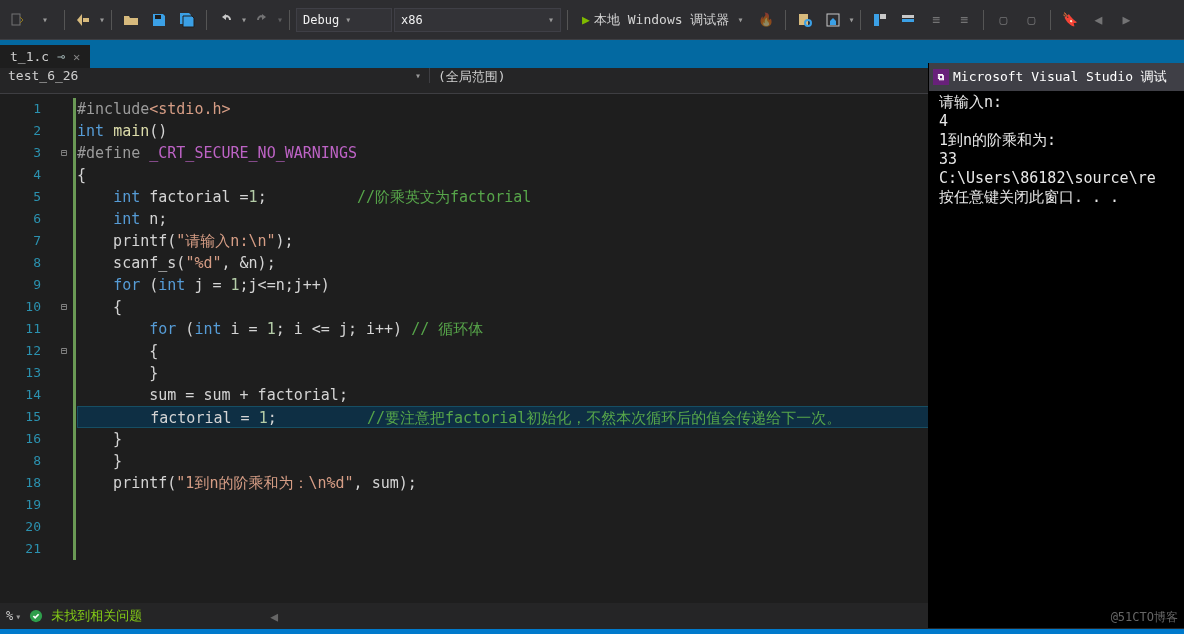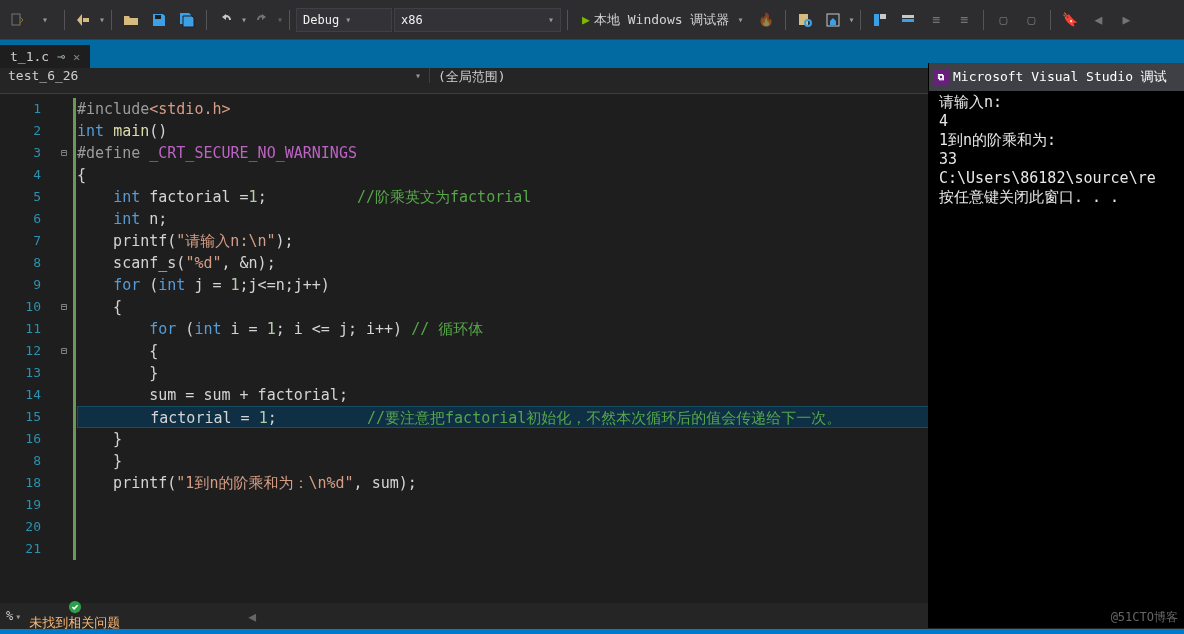--- a/index.html
+++ b/index.html
@@ -36,21 +36,21 @@
   .bar .g{border-left:3px solid #6a9955;}
   .code{flex:1;padding-top:4px;font-family:Consolas,'Courier New',monospace;font-size:15px;overflow:hidden;}
   .code .ln{height:22px;line-height:22px;white-space:pre;}
   .code .hl{background:#0e2f44;border:1px solid #164e63;box-sizing:border-box;}
   .kw{color:#569cd6;} .pp{color:#9b9b9b;} .str{color:#d69d85;} .inc{color:#d69d85;}
   .cm{color:#57a64a;} .num{color:#b5cea8;} .fn{color:#dcdcaa;}
   .def{color:#bd63c5;}
   
   .status{position:absolute;bottom:5px;left:0;right:0;height:26px;background:#252526;display:flex;align-items:center;padding:0 6px;gap:8px;}
   .status .pct{color:#ccc;font-size:12px;display:flex;align-items:center;gap:2px;}
-  .status .nores{color:#fdba74;display:flex;align-items:center;gap:0;flex-direction:column;}
+  .status .nores{color:#84cc16;display:flex;align-items:center;gap:8px;}
   .blueline{position:absolute;left:0;right:0;bottom:0;height:5px;background:#007acc;}
   
   .console{position:absolute;top:63px;right:0;width:256px;height:565px;background:#000;border-left:1px solid #000;}
   .console .titlebar{height:28px;background:#3f3f46;display:flex;align-items:center;gap:4px;padding:0 4px;color:#fff;font-size:13px;}
   .console .titlebar .vsico{width:16px;height:16px;background:#68217a;display:flex;align-items:center;justify-content:center;font-size:9px;color:#fff;font-weight:bold;}
   .console .out{padding:2px 2px;color:#e8e8e8;font-family:SimSun,Consolas,monospace;font-size:15px;line-height:19px;white-space:pre;margin-left:8px;}
   .watermark{position:absolute;right:6px;bottom:8px;color:#666;font-size:12px;}
   .dim{opacity:.45;}
 </style>
 </head>

